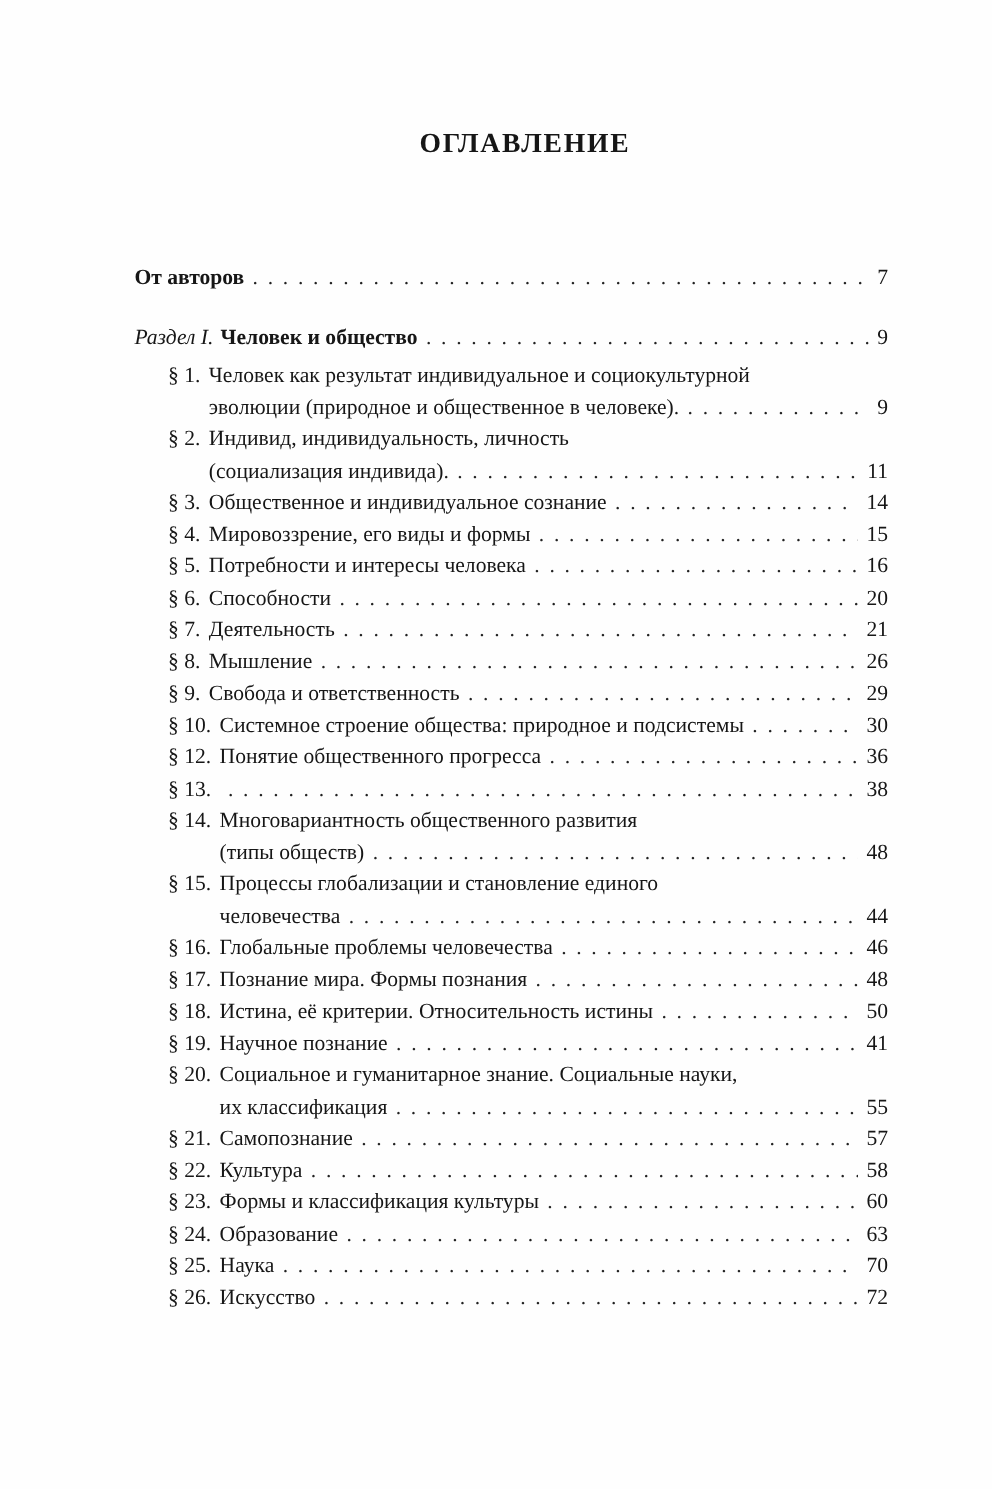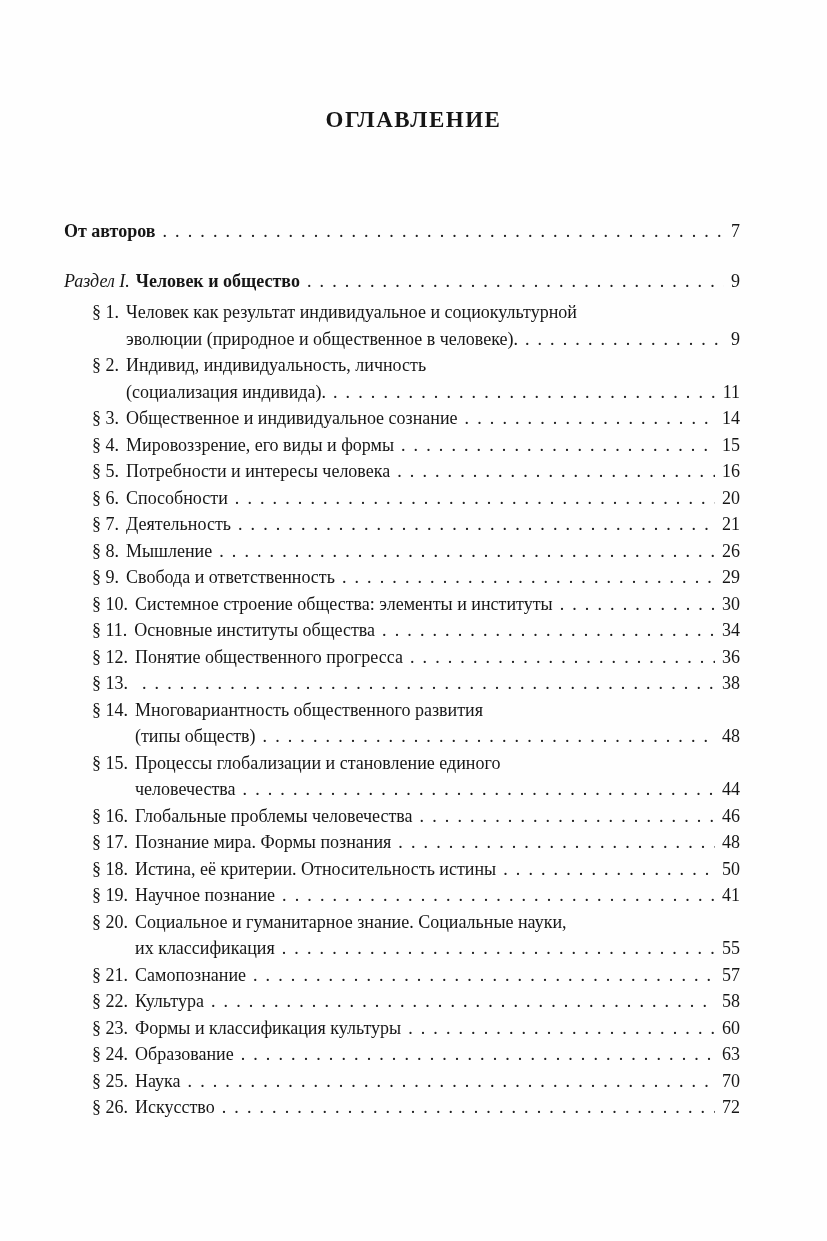--- a/index.html
+++ b/index.html
@@ -11,20 +11,21 @@
     position: relative;
     width: 827px;
     height: 1241px;
     background: #fefefe;
     color: #161616;
     font-family: "Liberation Serif", "DejaVu Serif", serif;
     font-size: 18px;
     overflow: hidden;
     box-sizing: border-box;
     padding-top: 106px;
+    padding-left: 48px;
   }
   .title {
     margin: 0;
     text-align: center;
     font-size: 23px;
     font-weight: bold;
     letter-spacing: 1.5px;
     line-height: 28px;
   }
   .content {
@@ -202,37 +203,27 @@
               <span class="leader"></span>
               <span class="pg">29</span>
             </div>
           </div>
   </div>
 
   <div class="entry">
     <span class="num">§ 10.</span>
     <div class="body">
             <div class="line">
-              <span class="text">Системное строение общества: элементы и институты</span>
+              <span class="text">Системное строение общества: природное и подсистемы</span>
               <span class="leader"></span>
               <span class="pg">30</span>
             </div>
           </div>
   </div>
 
-  <div class="entry">
-    <span class="num">§ 11.</span>
-    <div class="body">
-            <div class="line">
-              <span class="text">Основные институты общества</span>
-              <span class="leader"></span>
-              <span class="pg">34</span>
-            </div>
-          </div>
-  </div>
 
   <div class="entry">
     <span class="num">§ 12.</span>
     <div class="body">
             <div class="line">
               <span class="text">Понятие общественного прогресса</span>
               <span class="leader"></span>
               <span class="pg">36</span>
             </div>
           </div>

